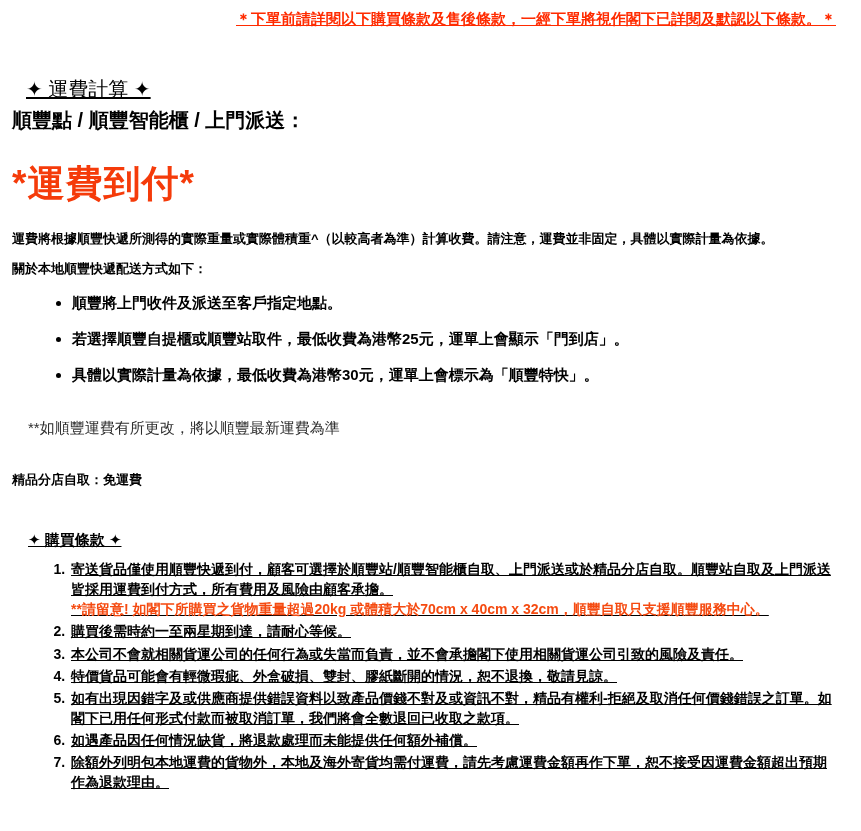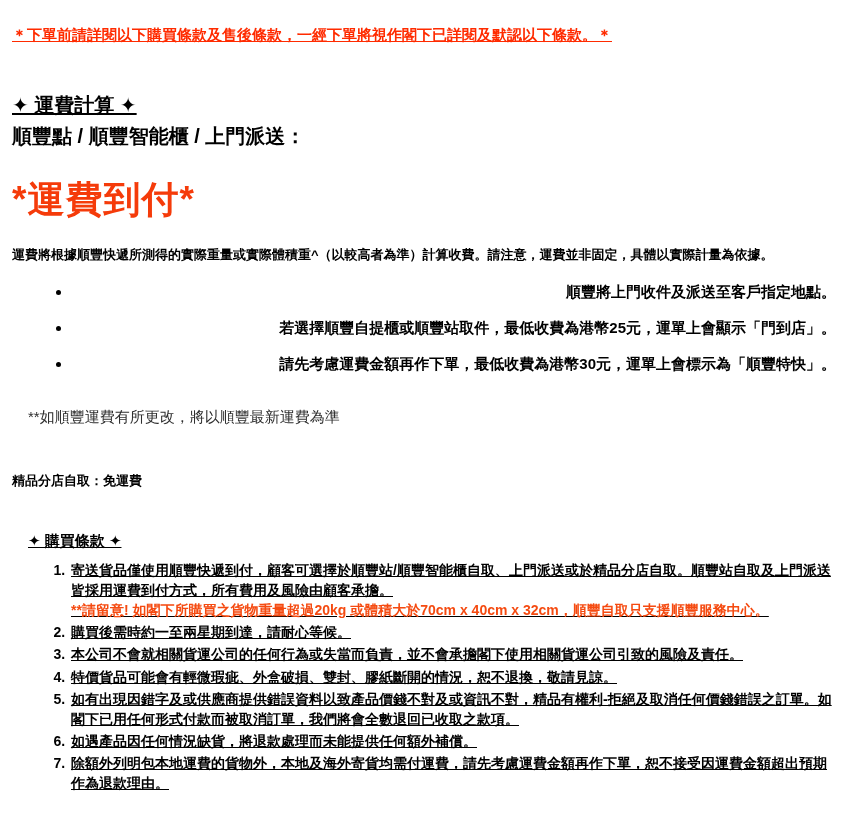--- a/index.html
+++ b/index.html
@@ -13,32 +13,33 @@
   *{box-sizing:border-box;}
   html,body{margin:0;padding:0;background:#ffffff;}
   body{
     font-family:"Liberation Sans","DejaVu Sans",sans-serif;
     color:var(--text-black);
     width:861px;
   }
   .page{padding:8px 12px 24px 12px;max-width:848px;}
 
   .top-notice{
-    margin:18px 0 0 0;
+    margin:2px 0 0 0;
     font-size:15px;
     font-weight:bold;
     color:var(--notice-red);
     text-decoration:underline;
     line-height:1.25;
+    text-align:right;
   }
 
   .section-heading{
-    margin:48px 0 0 0;
+    margin:48px 0 0 14px;
     font-size:20px;
-    font-weight:bold;
+    font-weight:normal;
     text-decoration:underline;
     line-height:1.2;
   }
   .sub-heading{
     margin:7px 0 17px 0;
     font-size:20px;
     font-weight:bold;
     line-height:1.2;
   }
 
@@ -56,39 +57,38 @@
     font-size:13px;
     font-weight:bold;
     line-height:1.7;
   }
   .delivery-intro{margin-top:9px;line-height:1.4;}
 
   ul.bullets{
     margin:14px 0 0 0;
     padding:0 0 0 60px;
     list-style:disc outside;
-    text-align:right;
   }
   ul.bullets li{
     font-size:15px;
     font-weight:bold;
     line-height:1.4;
     margin:0 0 15px 0;
   }
   ul.bullets li:last-child{margin-bottom:0;}
 
   .fee-note{
     margin:32px 0 0 16px;
     font-size:15px;
     font-weight:normal;
     color:var(--note-gray);
     line-height:1.4;
   }
 
-  .pickup{margin-top:45px;line-height:1.4;}
+  .pickup{margin-top:33px;line-height:1.4;}
 
   .terms-heading{
     margin:40px 0 0 16px;
     font-size:15px;
     font-weight:bold;
     text-decoration:underline;
     line-height:1.4;
   }
 
   ol.terms{
@@ -117,25 +117,26 @@
 
   <p class="top-notice">＊下單前請詳閱以下購買條款及售後條款，一經下單將視作閣下已詳閱及默認以下條款。＊</p>
 
   <h2 class="section-heading">✦ 運費計算 ✦</h2>
   <h2 class="sub-heading">順豐點 / 順豐智能櫃 / 上門派送：</h2>
 
   <div class="big-highlight">*運費到付*</div>
 
   <p class="body-bold">運費將根據順豐快遞所測得的實際重量或實際體積重^（以較高者為準）計算收費。請注意，運費並非固定，具體以實際計量為依據。</p>
 
+  <p class="body-bold delivery-intro">關於本地順豐快遞配送方式如下：</p>
 
   <ul class="bullets">
     <li>順豐將上門收件及派送至客戶指定地點。</li>
     <li>若選擇順豐自提櫃或順豐站取件，最低收費為港幣25元，運單上會顯示「門到店」。</li>
-    <li>請先考慮運費金額再作下單，最低收費為港幣30元，運單上會標示為「順豐特快」。</li>
+    <li>具體以實際計量為依據，最低收費為港幣30元，運單上會標示為「順豐特快」。</li>
   </ul>
 
   <p class="fee-note">**如順豐運費有所更改，將以順豐最新運費為準</p>
 
   <p class="body-bold pickup">精品分店自取：免運費</p>
 
   <h3 class="terms-heading">✦ 購買條款 ✦</h3>
 
   <ol class="terms">
     <li><span>寄送貨品僅使用順豐快遞到付，顧客可選擇於</span><span class="u">順豐站/順豐智能櫃自取、上門派送</span><span>或於</span><span class="u">精品分店</span><span>自取。順豐站自取及上門派送皆採用運費到付方式，所有費用及風險由顧客承擔。</span>

